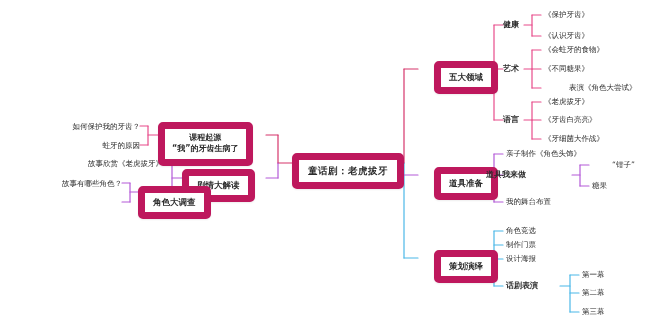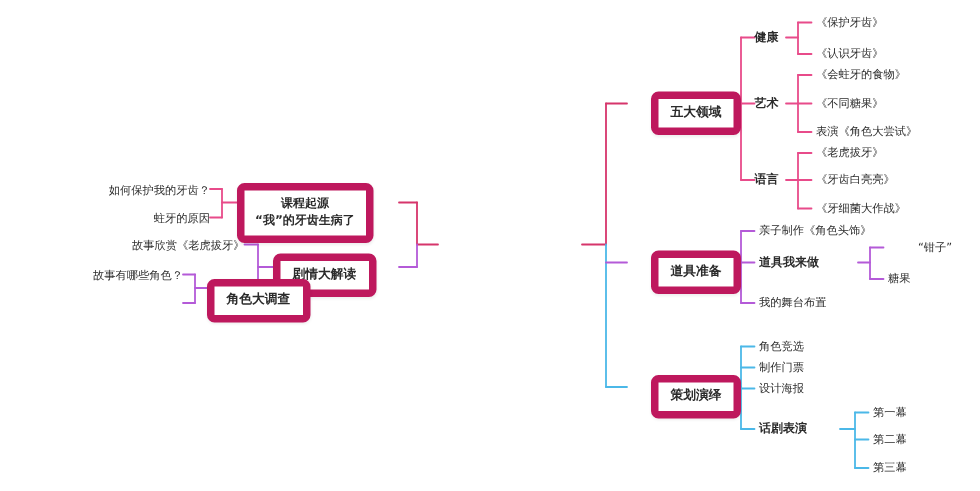--- a/index.html
+++ b/index.html
@@ -15,21 +15,21 @@
   .node{
     position:absolute;
     box-sizing:border-box;
     white-space:nowrap;
     line-height:1.25;
     color:#2b2b2b;
   }
   
   .node.card{
     background:#ffffff;
-    border:5px solid #be185d;
+    border:7px solid #be185d;
     border-radius:5px;
     box-shadow:0 1px 2px rgba(0,0,0,0.07);
     text-align:center;
   }
   .node.root{
     font-size:9.5px;
     font-weight:bold;
     padding:5px 9px;
     letter-spacing:0.5px;
   }
@@ -139,20 +139,23 @@
 
       <path d="M 560 286 L 570 286" stroke="#4bb8e8"></path>
       <path d="M 570 275 L 570 312" stroke="#4bb8e8"></path>
       <path d="M 570 275 L 579 275" stroke="#4bb8e8"></path>
       <path d="M 570 293 L 579 293" stroke="#4bb8e8"></path>
       <path d="M 570 312 L 579 312" stroke="#4bb8e8"></path>
 
     </g>
   </svg>
 
+  <div class="node card root" style="left:292px;top:153px;">
+    <span>童话剧：老虎拔牙</span>
+  </div>
 
   <div class="node card lvl1b" style="left:158px;top:122px;">
     <div>课程起源</div>
     <div>“我”的牙齿生病了</div>
   </div>
 
   <div class="node plain rt" style="left:36px;top:122px;width:104px;">如何保护我的牙齿？</div>
 
   <div class="node plain rt" style="left:56px;top:141px;width:84px;">蛀牙的原因</div>
 
@@ -173,34 +176,34 @@
     <span>五大领域</span>
   </div>
 
   <div class="node mid lt" style="left:503px;top:20px;">健康</div>
   <div class="node leaf lt" style="left:544px;top:10px;">《保护牙齿》</div>
   <div class="node leaf lt" style="left:544px;top:31px;">《认识牙齿》</div>
 
   <div class="node mid lt" style="left:503px;top:64px;">艺术</div>
   <div class="node leaf lt" style="left:544px;top:45px;">《会蛀牙的食物》</div>
   <div class="node leaf lt" style="left:544px;top:64px;">《不同糖果》</div>
-  <div class="node leaf lt" style="left:544px;top:83px;">表演《角色大尝试》</div>
+  <div class="node leaf lt" style="left:569px;top:83px;">表演《角色大尝试》</div>
 
   <div class="node mid lt" style="left:503px;top:115px;">语言</div>
   <div class="node leaf lt" style="left:544px;top:97px;">《老虎拔牙》</div>
   <div class="node leaf lt" style="left:544px;top:115px;">《牙齿白亮亮》</div>
   <div class="node leaf lt" style="left:544px;top:134px;">《牙细菌大作战》</div>
 
   <div class="node card lvl1" style="left:434px;top:167px;">
     <span>道具准备</span>
   </div>
 
   <div class="node leaf lt" style="left:506px;top:149px;">亲子制作《角色头饰》</div>
 
-  <div class="node mid lt" style="left:506px;top:170px;">道具我来做</div>
+  <div class="node mid lt" style="left:486px;top:170px;">道具我来做</div>
   <div class="node leaf lt" style="left:612px;top:160px;">“钳子”</div>
   <div class="node leaf lt" style="left:592px;top:181px;">糖果</div>
 
   <div class="node leaf lt" style="left:506px;top:197px;">我的舞台布置</div>
 
   <div class="node card lvl1" style="left:434px;top:250px;">
     <span>策划演绎</span>
   </div>
 
   <div class="node leaf lt" style="left:506px;top:226px;text-align:right;">角色竞选</div>

